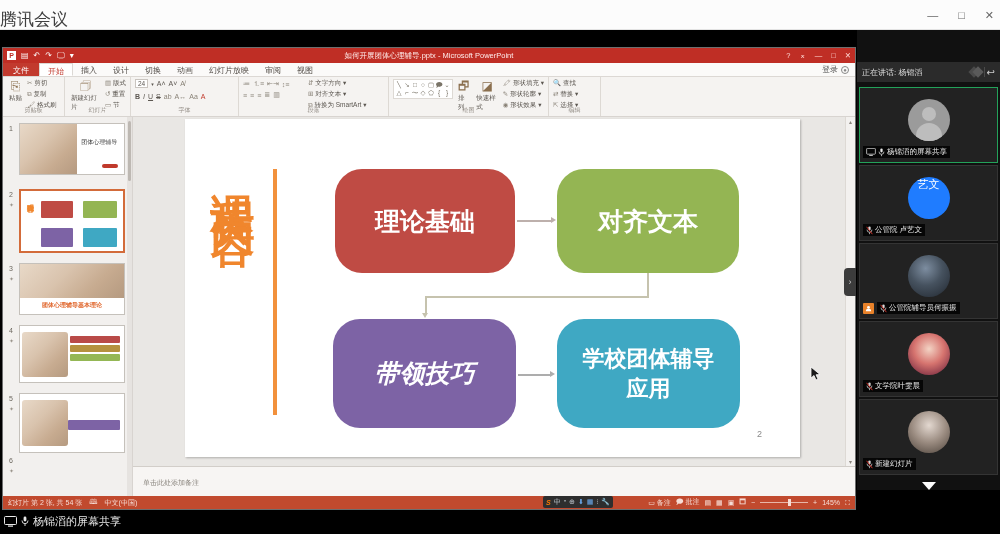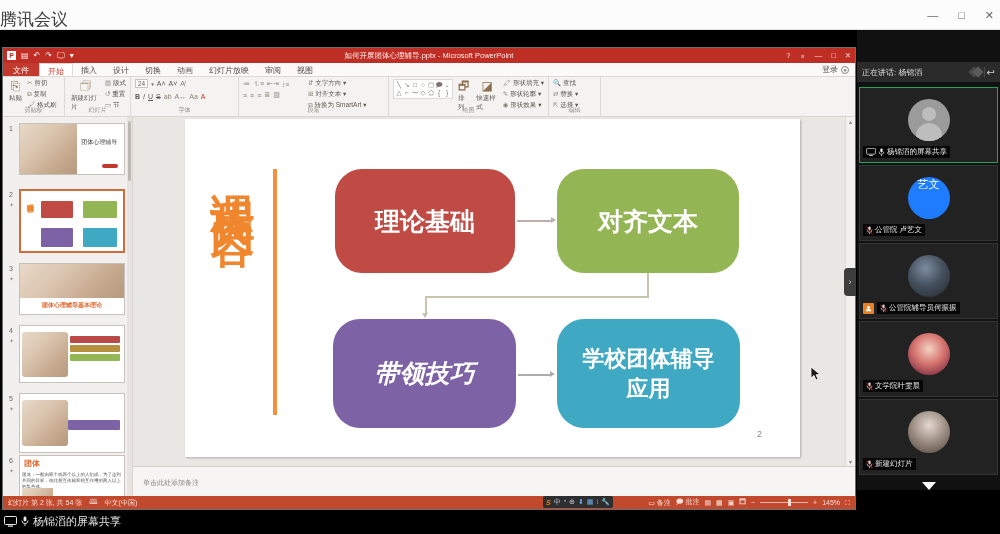--- a/index.html
+++ b/index.html
@@ -319,25 +319,20 @@
 
       <span class="thumb-num" style="top:278px">5</span>
       <span class="thumb-star" style="top:288px">✦</span>
       <div class="thumb-card" style="top:276px; height:60px">
         <div class="mini-photo" style="position:absolute;left:2px;top:6px;width:44%;height:80%;border-radius:3px"></div>
         <div class="mini-bar" style="position: absolute; right: 2px; top: 24px; width: 50%; height: 10px; background: rgb(125, 99, 165);"></div>
       </div>
 
       <span class="thumb-num" style="top:340px">6</span>
       <span class="thumb-star" style="top:350px">✦</span>
-      <div class="thumb-card" style="top:338px; height:56px">
-        <div style="font-size:8px;color:#e0652a;font-weight:bold;padding:2px 4px">团体</div>
-        <div class="t6-body">团体：一般由两个或两个以上的人组成，为了达到共同的目标，彼此相互依赖和相互作用的两人以上的集合体。</div>
-        <div class="mini-photo" style="position:absolute;left:2px;bottom:0;width:30%;height:40%"></div>
-      </div>
 
       <div class="thumbs-scroll">
           <div class="sthumb"></div>
         </div>
     </div>
 
     <div class="editor-col">
       <div class="editor">
         <div class="slide">
           <div class="vtitle" style="color: rgb(240, 134, 45);">课程内容</div>

